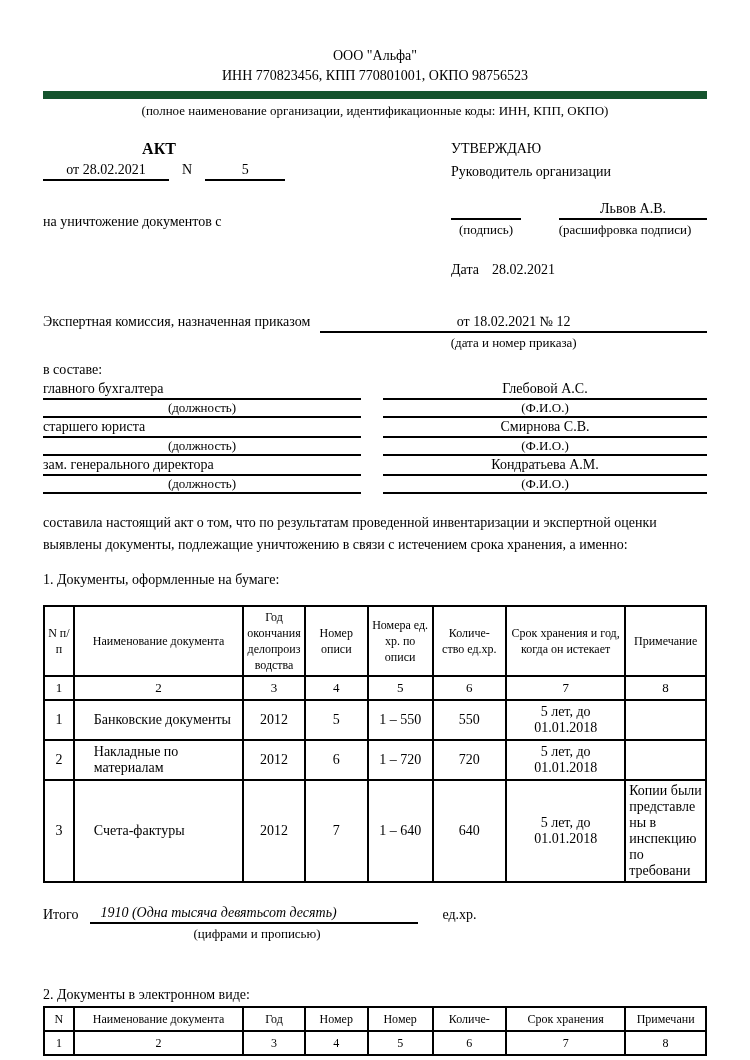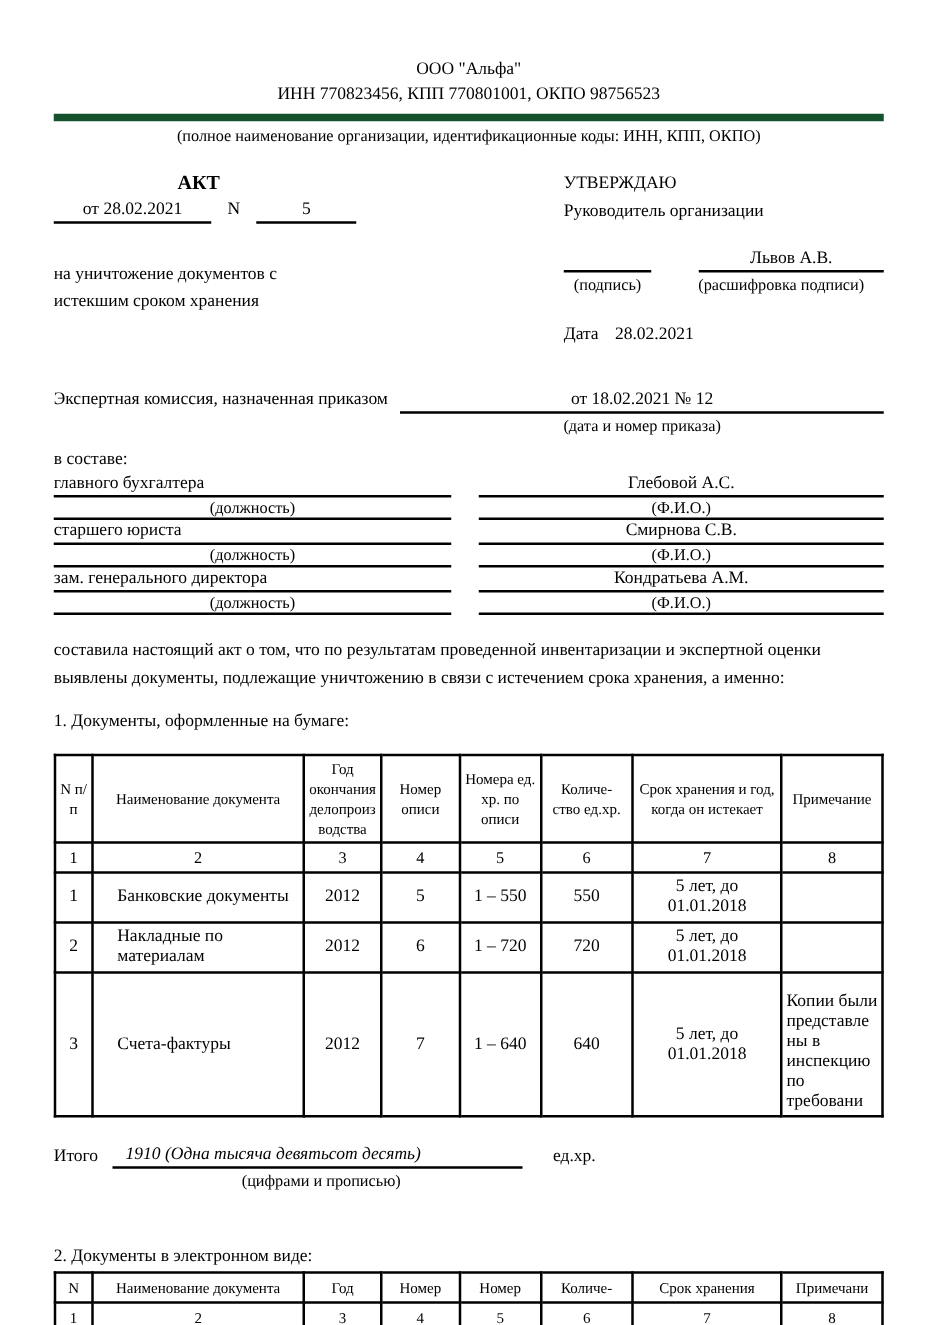--- a/index.html
+++ b/index.html
@@ -3,21 +3,21 @@
 <meta charset="utf-8">
 <style>
   html,body{margin:0;padding:0;background:#fff;}
   body{width:750px;height:1060px;color:#000;font-family:"Liberation Serif",serif;font-size:14px;overflow:hidden;}
   .page{box-sizing:border-box;width:750px;height:1060px;padding:46px 43px 0 43px;}
   .c{text-align:center;}
   .b{font-weight:bold;}
   .caption{font-size:13px;}
   .u{border-bottom:2px solid #000;}
   .org-name{line-height:20px;}
-  .org-codes{line-height:20px;border-bottom:6px solid #14532d;padding-bottom:5px;}
+  .org-codes{line-height:20px;border-bottom:8px solid #14532d;padding-bottom:5px;}
   .org-caption{margin-top:3px;line-height:17px;}
 
   .twocol{display:flex;justify-content:space-between;margin-top:20px;}
   .leftcol{width:300px;}
   .akt-title{width:232px;font-size:16px;line-height:20px;}
   .akt-line{display:flex;align-items:flex-start;margin-top:3px;}
   .akt-date{display:inline-block;width:126px;text-align:center;padding-bottom:1px;}
   .akt-n{margin:0 13px 1px 13px;}
   .akt-num{display:inline-block;width:80px;text-align:center;padding-bottom:1px;}
   .subject{margin-top:30px;line-height:22px;}
@@ -49,21 +49,21 @@
   .statement{margin:18px 0 0 0;line-height:22px;}
 
   .tcaption{margin-top:15px;margin-bottom:16px;line-height:18px;}
   table{width:100%;border-collapse:collapse;table-layout:fixed;}
   td{border:2px solid #000;padding:2px 3px;text-align:center;vertical-align:middle;
      font-size:12px;line-height:16px;overflow-wrap:break-word;overflow:hidden;}
   .thead td{white-space:pre-line;}
   .tnum td{height:18px;font-size:13px;}
   .trow td{height:34px;font-size:14px;}
   .tl{text-align:left;padding-left:19px;}
-  .note{text-align:left;vertical-align:top;padding-top:15px;}
+  .note{text-align:left;vertical-align:top;padding-top:2px;}
 
   .total-row{margin-top:22px;display:flex;align-items:flex-end;}
   .total-label{padding-bottom:1px;}
   .total-value{display:inline-block;width:318px;margin-left:12px;text-align:left;padding:0 0 1px 10px;font-style:italic;}
   .total-units{margin-left:24px;padding-bottom:1px;}
   .total-caption{width:318px;margin-left:55px;margin-top:2px;}
 
   .tcaption2{margin-top:44px;margin-bottom:2px;line-height:18px;}
   .t2 td{height:18px;white-space:nowrap;}
 </style>
@@ -81,21 +81,20 @@
   <div class="twocol">
     <div class="leftcol">
       <div class="c b akt-title">АКТ</div>
       <div class="akt-line">
         <span class="u akt-date">от 28.02.2021</span>
         <span class="akt-n">N</span>
         <span class="u akt-num">5</span>
       </div>
       <div class="subject">
         <div>на уничтожение документов с</div>
-        <div>истекшим сроком хранения</div>
       </div>
     </div>
     <div class="rightcol">
       <div class="approve-line">УТВЕРЖДАЮ</div>
       <div class="role-line">Руководитель организации</div>
       <div class="sigrow">
         <span class="sig1 u"></span>
         <span class="sig2 u">Львов А.В.</span>
       </div>
       <div class="caprow">

